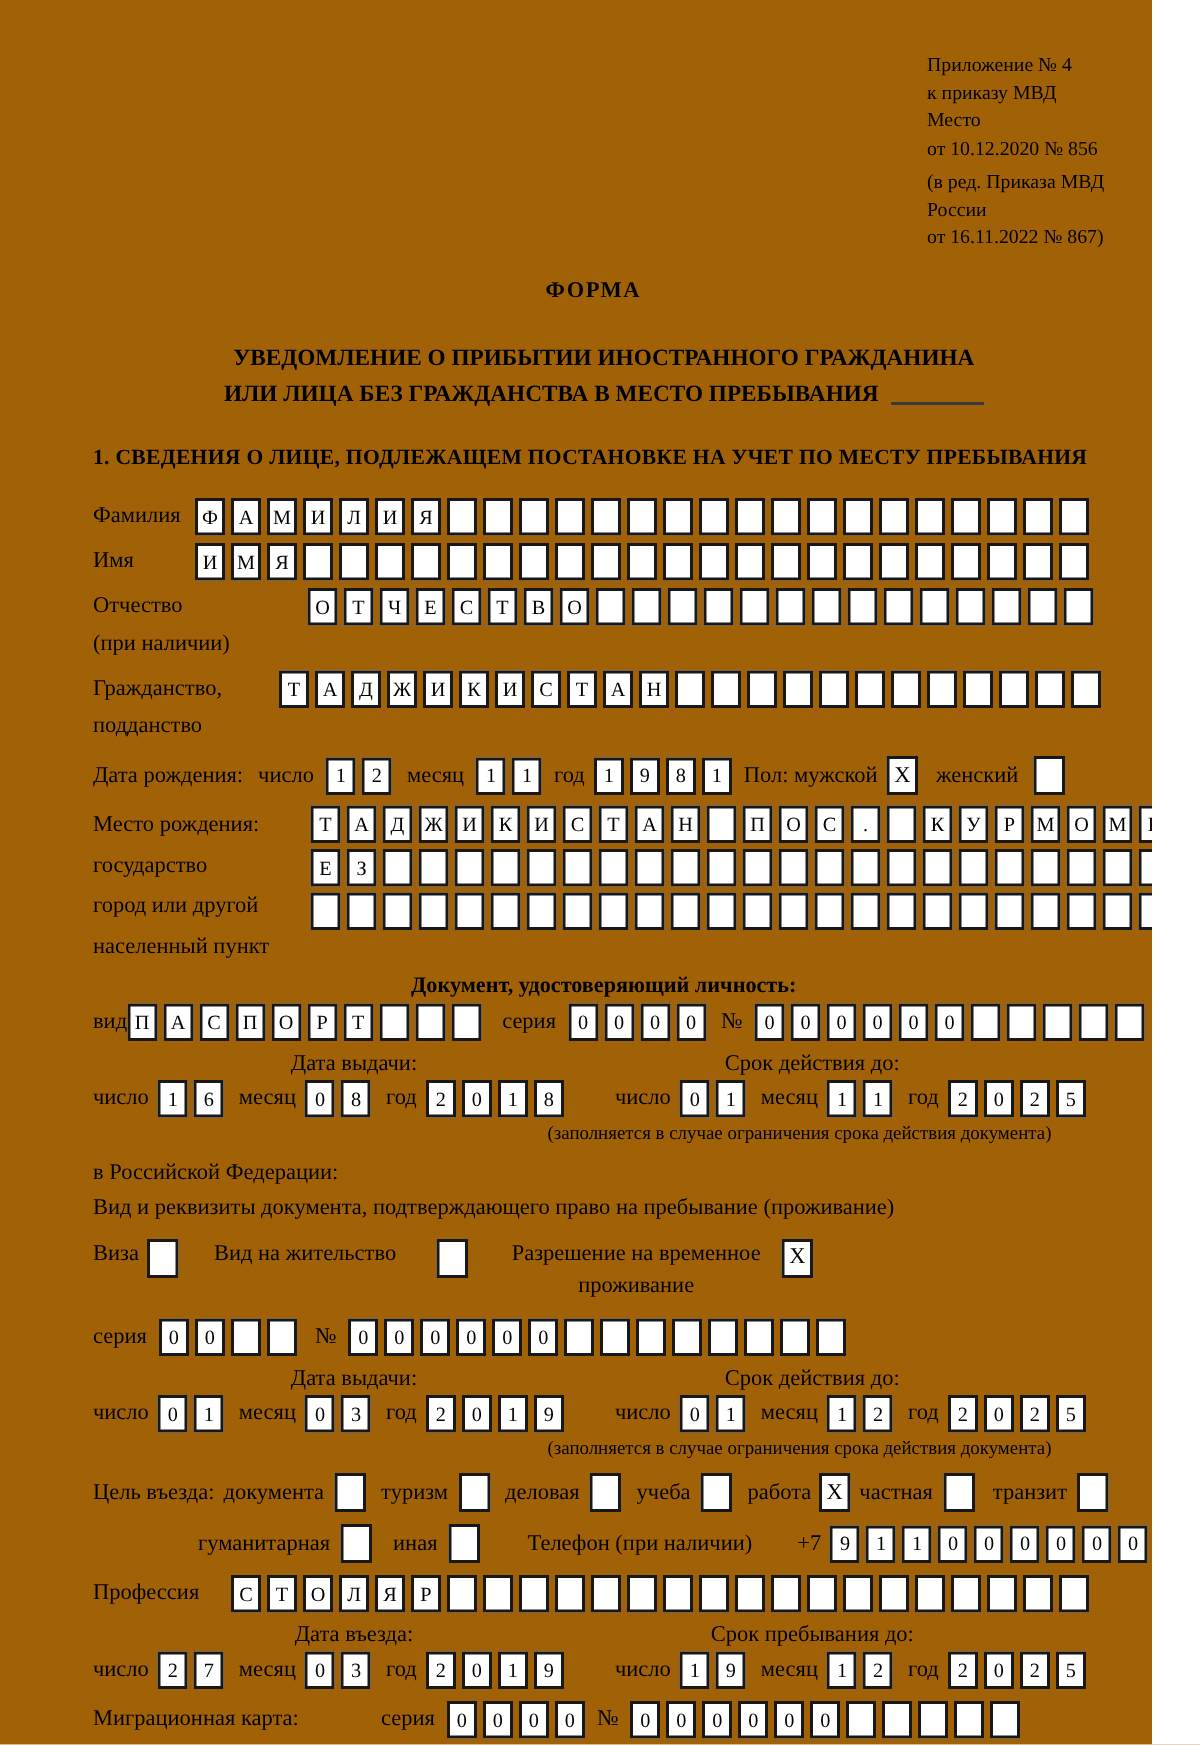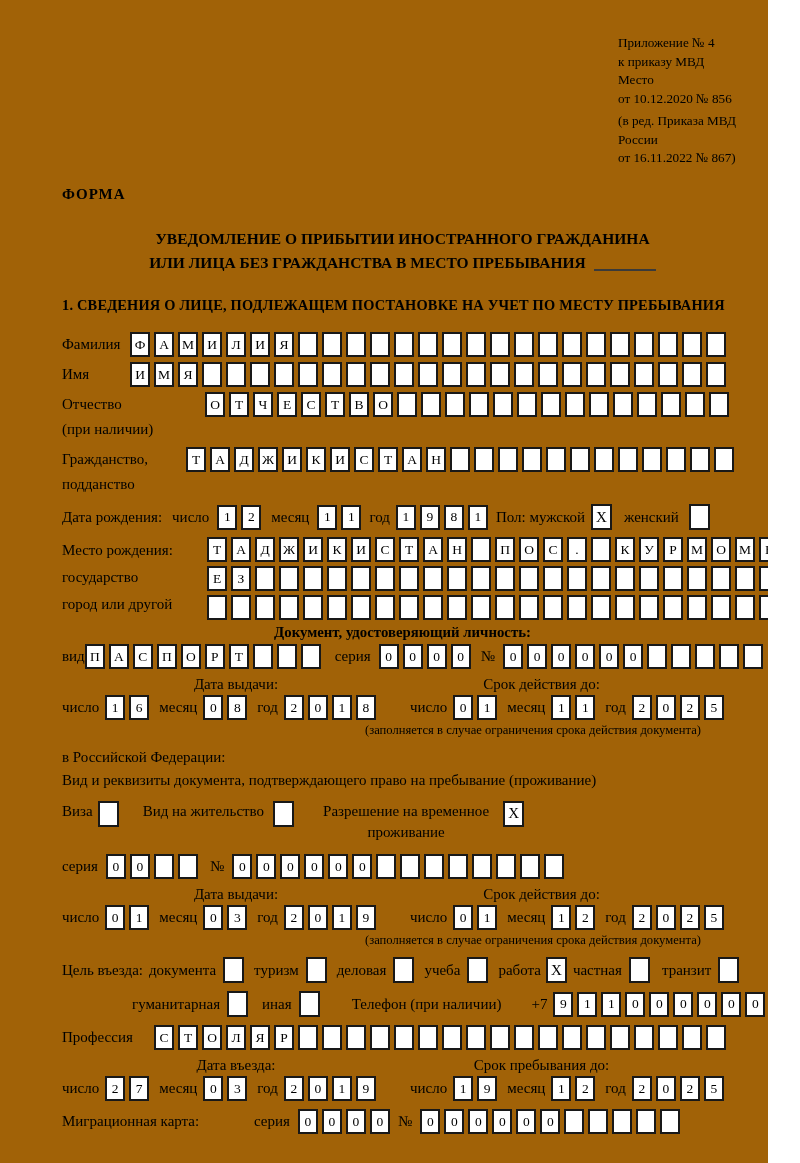--- a/index.html
+++ b/index.html
@@ -1,21 +1,21 @@
 <!DOCTYPE html>
 <html><head>
 <meta charset="utf-8">
 <style>
   html,body{margin:0;padding:0;background:#fff;}
   body{width:800px;height:1163px;color:#000;font-family:"Liberation Serif","DejaVu Serif",serif;font-size:15px;}
   .page{box-sizing:border-box;width:768px;height:1163px;padding:34px 25px 0 62px;overflow:hidden;background:#a16207;}
   
   .annex{margin-left:556px;font-size:13.2px;line-height:1.42;}
   .annex .ed{margin-top:3px;}
-  .forma{margin-top:18px;text-align:left;padding-right:14px;font-weight:bold;font-size:15px;letter-spacing:1px;}
+  .forma{margin-top:18px;text-align:center;padding-right:14px;font-weight:bold;font-size:15px;letter-spacing:1px;}
   
   .title{margin-top:24px;text-align:center;font-weight:bold;font-size:15.5px;line-height:1.55;}
   .uline{display:inline-block;width:62px;border-bottom:2px solid #3a3a3a;margin-left:8px;transform:translateY(3px);}
   .sec-head{margin-top:22px;font-weight:bold;font-size:14.4px;letter-spacing:.2px;white-space:nowrap;}
   
   .row{display:flex;align-items:center;margin-top:5px;}
   .row-top{display:flex;align-items:flex-start;margin-top:5px;}
   .lbl{white-space:nowrap;}
   .cells{display:inline-flex;gap:4px;flex:none;}
   .cell{box-sizing:border-box;width:20px;height:25px;border:2px solid #181818;display:inline-flex;align-items:center;justify-content:center;font-size:13.5px;flex:none;background:#fff;}
@@ -219,20 +219,21 @@
     <span class="cb ml6">X</span>
     <span class="lbl ml12">женский</span>
     <span class="cb ml10"></span>
   </div>
 
   <div class="row-top" style="margin-top:7px;">
     <span class="lab-col" style="width:145px;line-height:27px;">
       <div>Место рождения:</div>
       <div>государство</div>
       <div>город или другой</div>
+      <div>населенный пункт</div>
     </span>
     <span class="box-rows">
       <span class="cells">
           <span class="cell">Т</span>
           <span class="cell">А</span>
           <span class="cell">Д</span>
           <span class="cell">Ж</span>
           <span class="cell">И</span>
           <span class="cell">К</span>
           <span class="cell">И</span>
@@ -399,21 +400,21 @@
   <div class="intro">
     <div>в Российской Федерации:</div>
     <div>Вид и реквизиты документа, подтверждающего право на пребывание (проживание)</div>
   </div>
 
   <div class="permit-row">
     <span class="popt">
       <span class="plab">Виза</span>
       <span class="cb" style="margin-left:5px;"></span>
     </span>
-    <span class="popt" style="margin-left:24px;">
+    <span class="popt" style="margin-left:24px;gap:18px;">
       <span class="plab">Вид на жительство</span>
       <span class="cb"></span>
     </span>
     <span class="popt" style="margin-left:24px;">
       <span class="plab c2">Разрешение на временное проживание</span>
       <span class="cb">X</span>
     </span>
   </div>
 
   <div class="row" style="margin-top:10px;">

